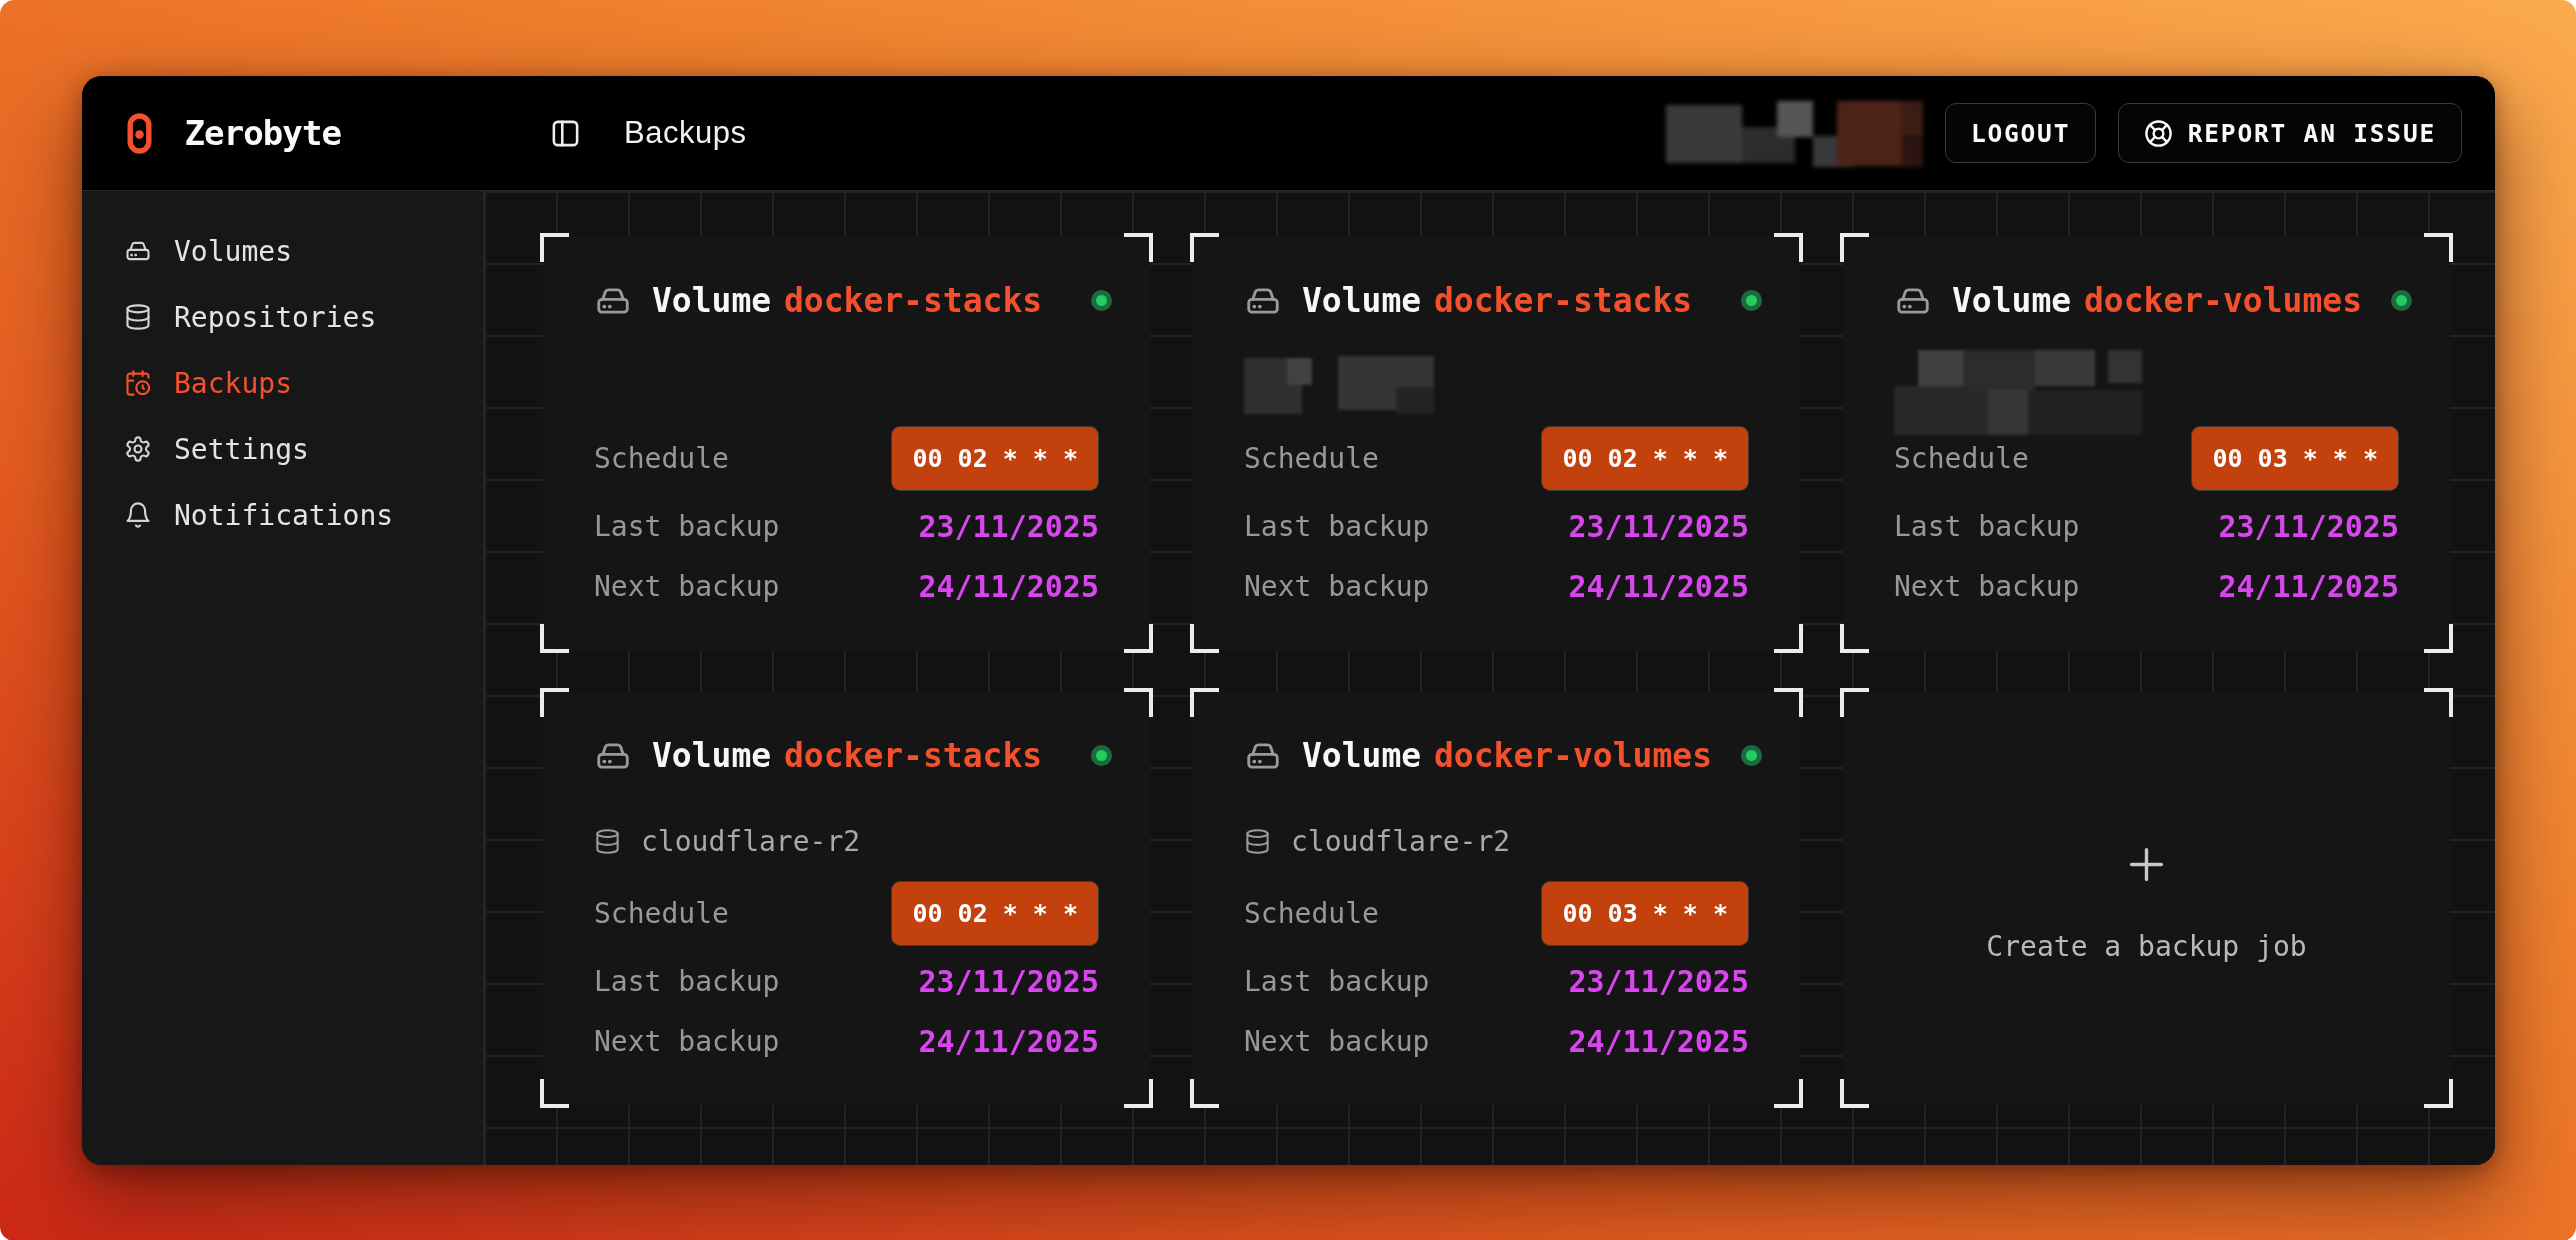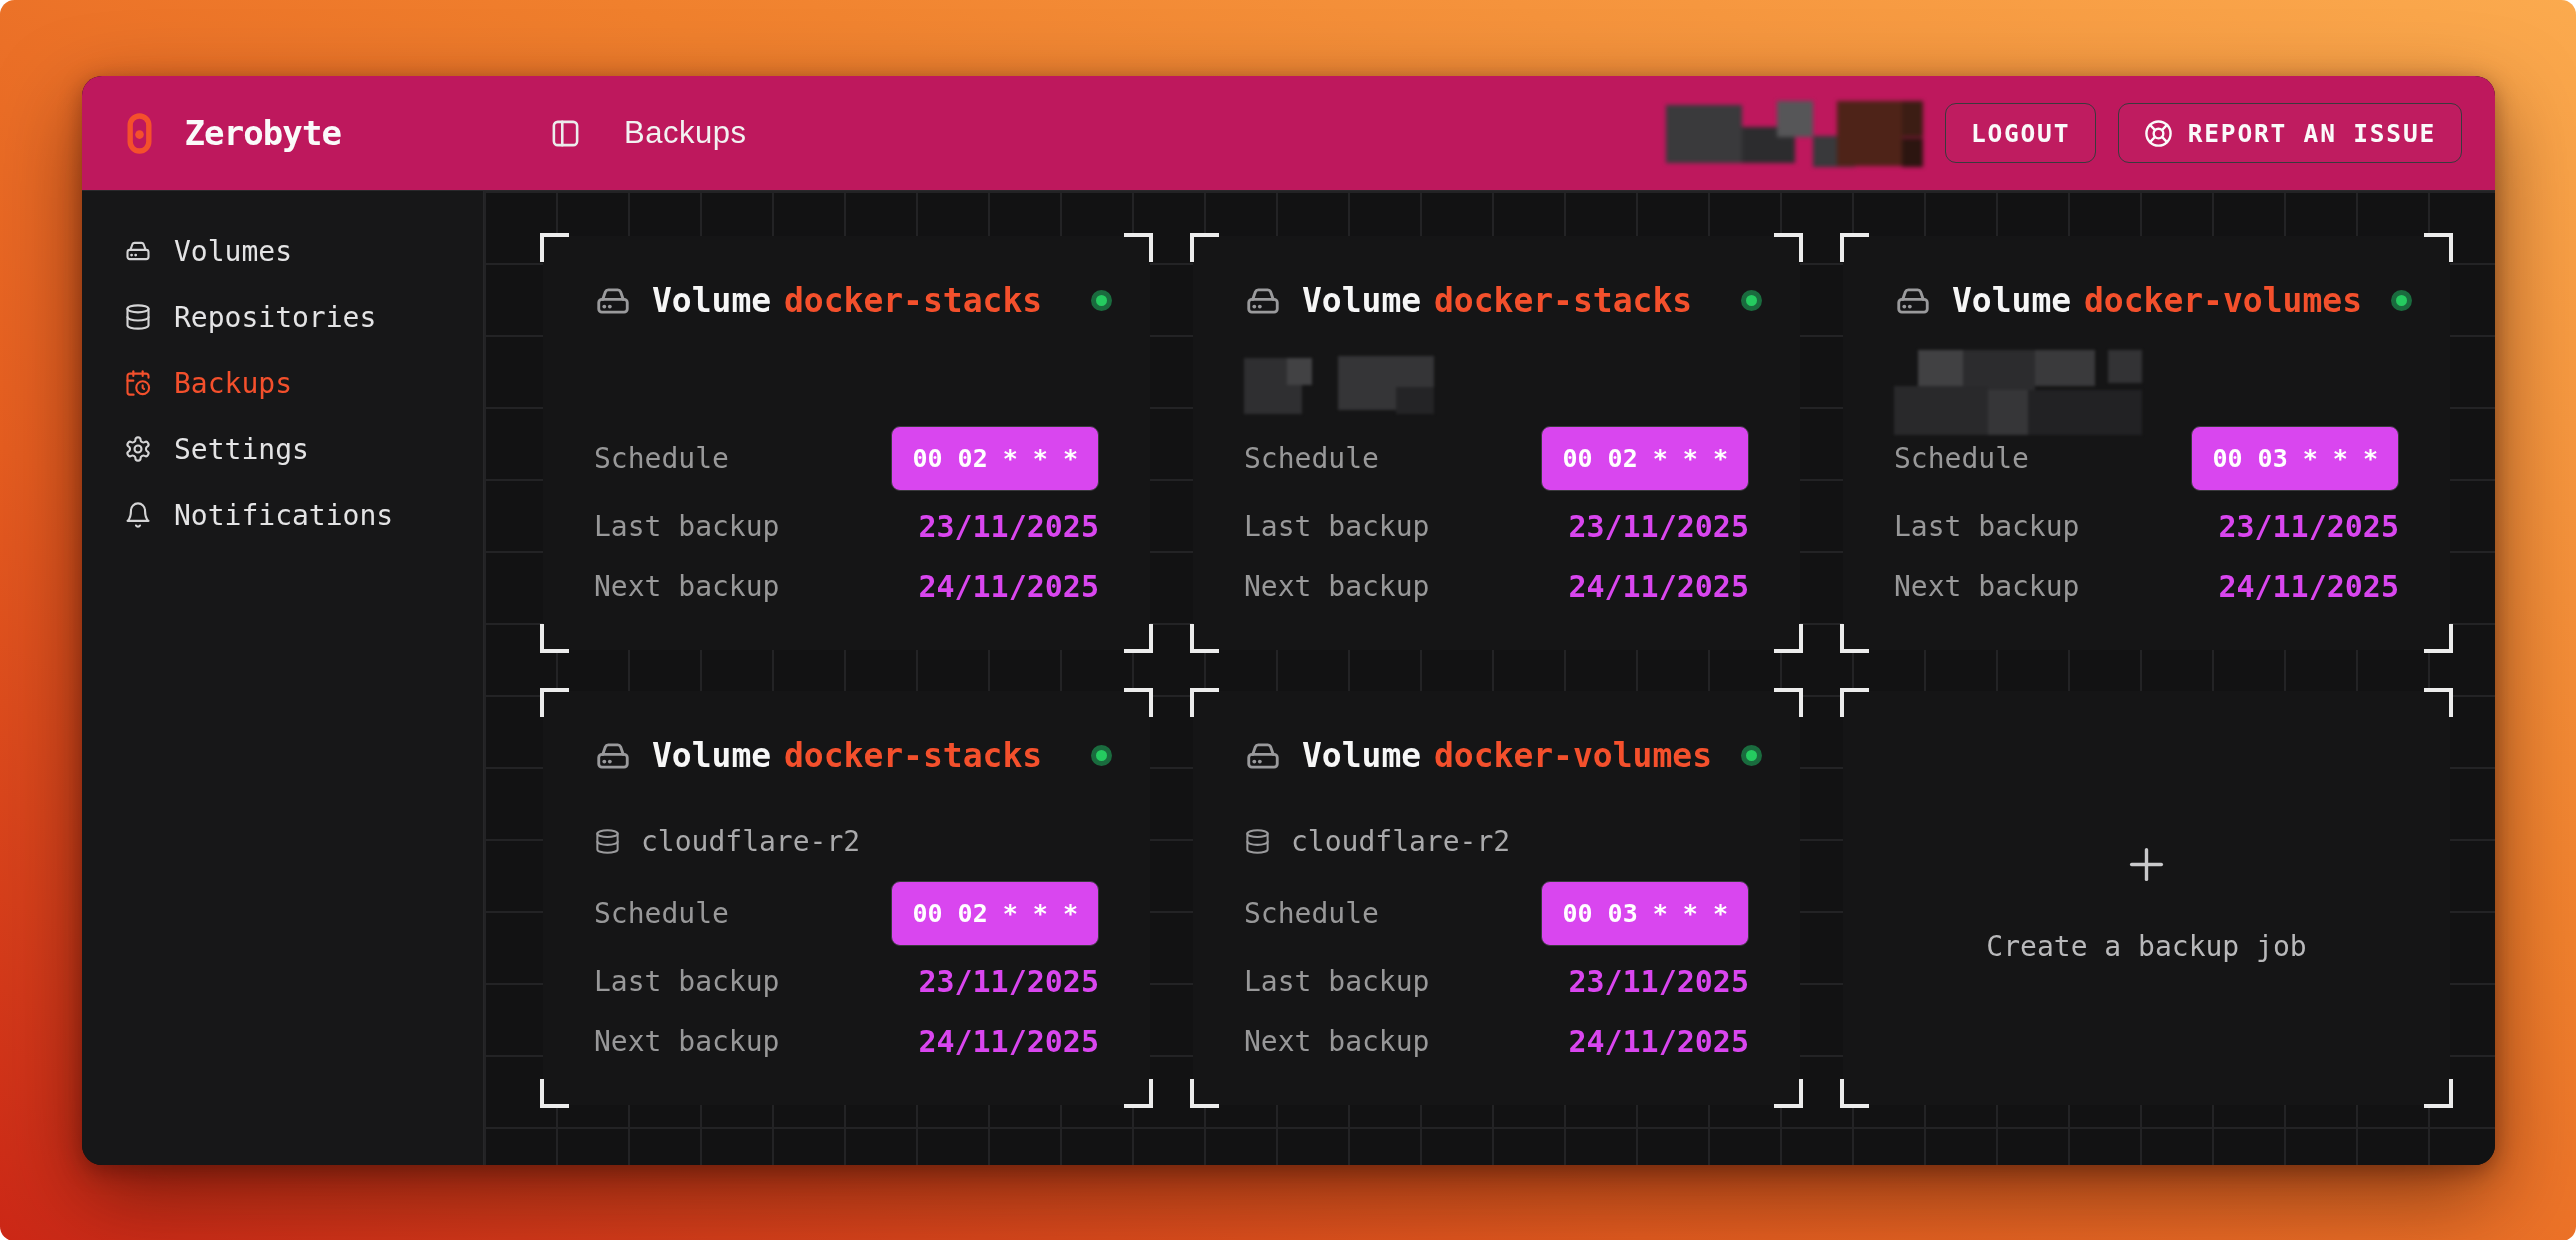--- a/index.html
+++ b/index.html
@@ -13,21 +13,21 @@
 
   .window {
     position:absolute; left:82px; top:76px; width:2413px; height:1089px;
     background:#141415; border-radius:20px; overflow:hidden;
     box-shadow:0 31px 82px rgba(40,5,0,.5), 0 5.4px 22px rgba(40,5,0,.35);
     display:flex; flex-direction:column;
   }
 
   
   .topbar {
-    height:115px; flex:0 0 115px; background:#be185d; border-bottom:1.8px solid #29292b;
+    height:115px; flex:0 0 115px; background:#000000; border-bottom:1.8px solid #29292b;
     display:flex; align-items:center;
   }
   .brand { width:401px; flex:0 0 401px; display:flex; align-items:center; gap:23.5px; padding-left:36px; }
   .brand-name { font-size:34px; font-weight:bold; color:#fafafa; letter-spacing:-0.9px; }
   .logo-svg { width:43px; height:43px; display:block; }
 
   .page-head { display:flex; align-items:center; gap:43px; padding-left:67px; }
   .panel-icon { width:31px; height:31px; color:#ececec; display:block; }
   .page-title { font-family:"Liberation Sans","DejaVu Sans",sans-serif; font-size:31px; font-weight:500; color:#f2f2f2; letter-spacing:0.5px; }
 
@@ -114,21 +114,21 @@
   .r3-f { left:94px; top:40px; width:40px;  height:45px; background:#363638; }
   .r3-g { left:134px; top:40px; width:114px; height:45px; background:#222224; }
 
   .spacer { flex:1; }
 
   .meta { display:flex; flex-direction:column; gap:12.7px; }
   .meta-row { display:flex; align-items:center; justify-content:space-between; min-height:47px; }
   .meta-label { color:#989899; font-size:28px; }
   .meta-value { color:#d946ef; font-size:30px; font-weight:bold; }
   .pill {
-    background:#d946ef; border:1.8px solid #39393c; border-radius:9px;
+    background:#c2410c; border:1.8px solid #39393c; border-radius:9px;
     padding:17px 20px; color:#ffffff; font-size:25px; font-weight:bold; white-space:nowrap;
   }
 
   .create-card { align-items:center; justify-content:center; display:flex; flex-direction:column; gap:40px; }
   .plus-icon { width:51px; height:51px; color:#c9c9cb; display:block; }
   .create-label { color:#b9b9bb; font-size:28px;text-align:right; }
 
   .hidden-defs { position:absolute; width:0; height:0; overflow:hidden; }
 </style>
 </head>

